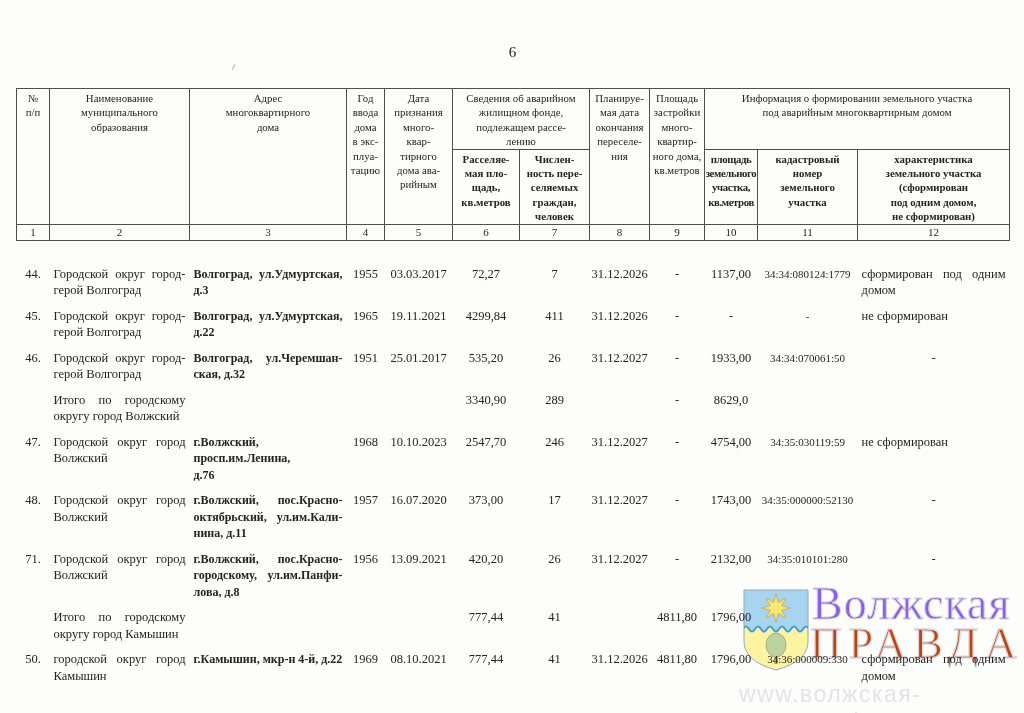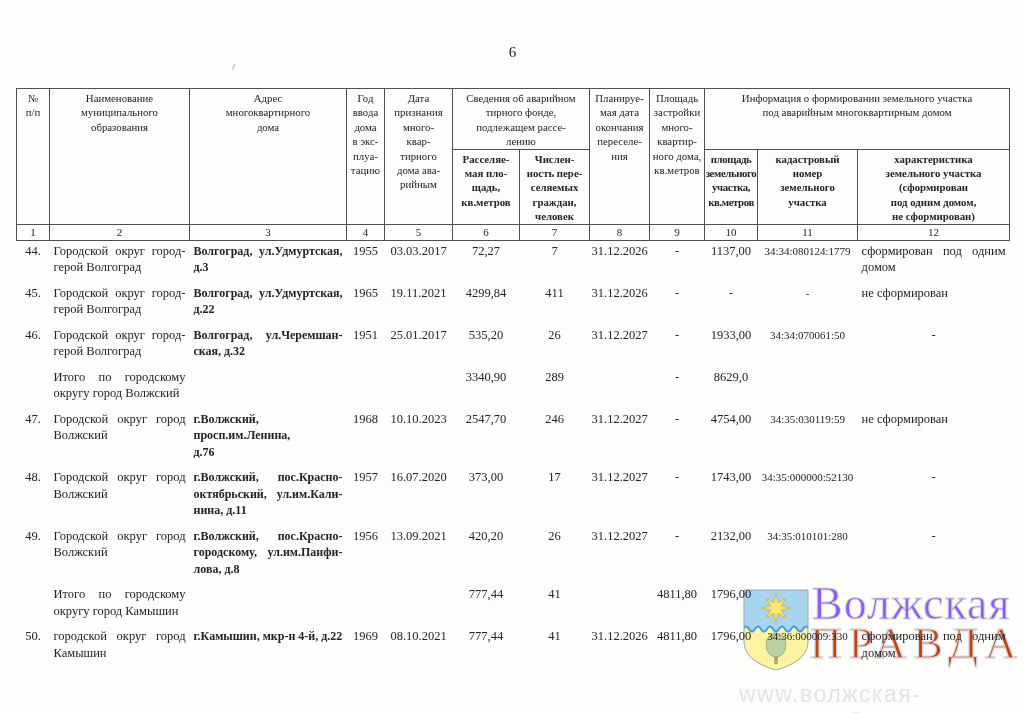--- a/index.html
+++ b/index.html
@@ -28,21 +28,21 @@
     white-space:pre-line;
   }
   tr.h1 { height:59px; }
   tr.h2 { height:75px;font-weight:bold; }
   tr.h3 td { height:16px; font-size:11px; line-height:12px; padding:1px 0; white-space:normal; }
   thead td.tight { letter-spacing:-0.4px; padding-left:0; padding-right:0; }
   tbody td {
     vertical-align:top; text-align:center;
     font-size:12.5px; line-height:16.5px; padding:0 2px 9px;
   }
-  tbody tr:first-child td { padding-top:2px;margin-top:29px; }
+  tbody tr:first-child td { padding-top:25px;margin-top:29px; }
   td.c-name, td.c-addr, td.c-st { text-align:left; padding-left:4px; padding-right:4px; }
   td.c-addr { font-size:12px;font-weight:bold; }
   td.c-cad { white-space:nowrap; font-size:11px; }
   td.c-dl  { white-space:nowrap;text-align:center; }
   .jline { text-align:justify; text-align-last:justify; }
   
   .watermark { position:absolute; left:0; top:0; width:1024px; height:713px; z-index:0; }
   .crest { position:absolute; left:743px; top:589px; width:66px; height:82px; }
   .wm-line1 {
     position:absolute; left:812px; top:584px; width:212px;
@@ -120,21 +120,21 @@
 плуа-
 тацию</td>
       <td rowspan="2">Дата
 признания
 много-
 квар-
 тирного
 дома ава-
 рийным</td>
       <td colspan="2">Сведения об аварийном
-тирного фонде,
+жилищном фонде,
 подлежащем рассе-
 лению</td>
       <td rowspan="2">Планируе-
 мая дата
 окончания
 переселе-
 ния</td>
       <td rowspan="2">Площадь
 застройки
 много-
@@ -299,21 +299,21 @@
       <td>16.07.2020</td>
       <td>373,00</td>
       <td>17</td>
       <td class="c-dl">31.12.2027</td>
       <td style="text-align: center;">-</td>
       <td>1743,00</td>
       <td class="c-cad">34:35:000000:52130</td>
       <td class="c-st jl" style="text-align: center;">-</td>
     </tr>
     <tr>
-      <td class="c-num">49.</td>
+      <td class="c-num">71.</td>
       <td class="c-name jl">
           <div class="jline">Городской округ город</div>
           <div>Волжский</div>
         </td>
       <td class="c-addr jl">
           <div class="jline">г.Волжский, пос.Красно-</div>
           <div class="jline">городскому, ул.им.Панфи-</div>
           <div>лова, д.8</div>
         </td>
       <td>1956</td>

